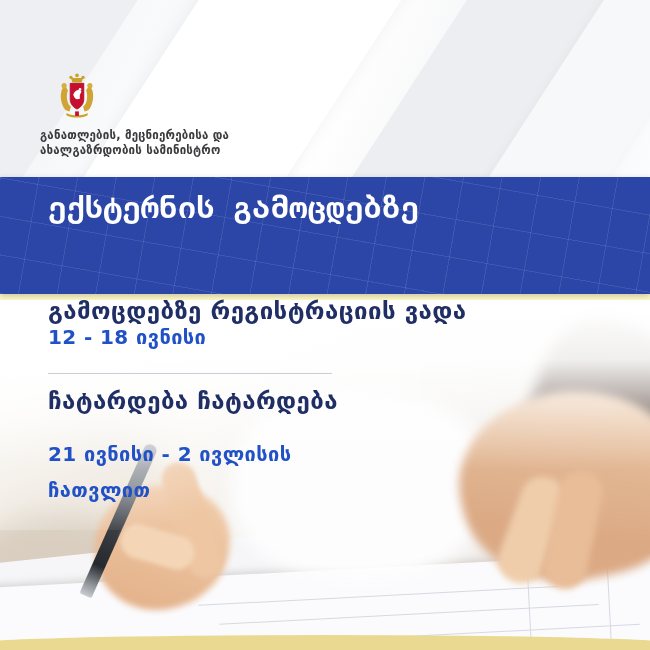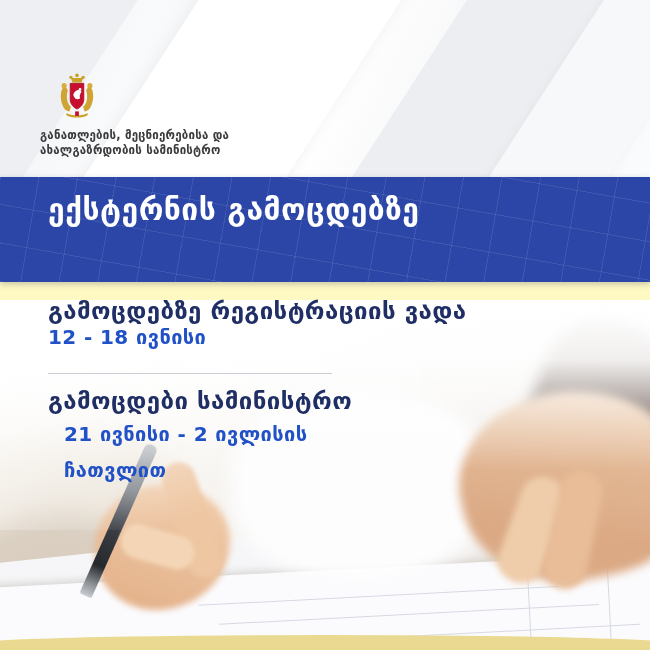--- a/index.html
+++ b/index.html
@@ -14,25 +14,25 @@
     background:linear-gradient(115deg,#eff0f3 0%,#f9fafb 22%,#f1f2f5 38%,#ffffff 52%,#f3f4f6 72%,#fbfcfd 100%);}
   .slash{position:absolute;transform:rotate(33deg);}
   .slash1{left:150px;top:-110px;width:170px;height:420px;background:#ffffff;box-shadow:0 0 16px rgba(120,130,150,.10);}
   .slash2{left:420px;top:-140px;width:120px;height:460px;background:#eceef1;}
   .slash3{left:555px;top:-80px;width:100px;height:340px;background:#f7f8fa;box-shadow:0 0 10px rgba(120,130,150,.08);}
   .slash4{left:-60px;top:-80px;width:130px;height:330px;background:#edeff2;}
   .logo-block{position:absolute;left:40px;top:72px;}
   .coa{display:block;margin-left:14px;}
   .ministry{margin-top:6px;color:#3b3b3e;font-size:11.5px;font-weight:bold;line-height:14.5px;letter-spacing:.2px;white-space:nowrap;}
   
-  .banner{position:absolute;top:177px;left:0;width:650px;height:105px;background:#2b46a7;
+  .banner{position:absolute;top:177px;left:0;width:650px;height:117px;background:#2b46a7;
     background-image:
       repeating-linear-gradient(100deg,rgba(255,255,255,.09) 0 1px,transparent 1px 38px),
       repeating-linear-gradient(10deg,rgba(255,255,255,.09) 0 1px,transparent 1px 38px);
-    box-shadow:0 2px 6px rgba(30,40,80,.25);}
+    box-shadow:0 2px 6px rgba(30,40,80,.25);font-family:Liberation Mono, monospace;}
   .banner-text{position:absolute;left:48px;top:13px;color:#ffffff;font-size:30px;font-weight:bold;line-height:40px;letter-spacing:.5px;}
   
   .photo{position:absolute;top:300px;left:0;width:650px;height:350px;overflow:hidden;
     background:linear-gradient(105deg,#eee8e0 0%,#f7f4ef 28%,#f4f2ef 55%,#eeebe7 100%);}
   .ph{position:absolute;}
   .ph-blob1{left:-40px;top:210px;width:190px;height:140px;background:#d9cec0;border-radius:50%;filter:blur(14px);}
   .ph-blob2{left:-30px;top:120px;width:200px;height:120px;background:#ece5da;border-radius:50%;filter:blur(16px);}
   .ph-hair{right:-30px;top:20px;width:150px;height:190px;background:linear-gradient(160deg,#5a4033,#3c2a21 60%,#6b4e3e);border-radius:40% 60% 50% 50%;filter:blur(7px);transform:rotate(18deg);}
   .ph-hair2{right:55px;top:35px;width:40px;height:150px;background:#4a3428;border-radius:50%;filter:blur(6px);transform:rotate(14deg);}
   .ph-paper-main{left:-30px;top:270px;width:720px;height:130px;background:#fbfbfd;transform:rotate(-3deg);box-shadow:0 -2px 8px rgba(150,140,130,.35);}
@@ -50,21 +50,21 @@
     border-radius:6px 6px 2px 2px;filter:blur(.6px);}
   .ph-topfade{left:0;top:0;width:650px;height:170px;background:linear-gradient(180deg,#ffffff 0%,rgba(255,255,255,.92) 35%,rgba(255,255,255,0) 100%);}
   .ph-leftfade{left:0;top:0;width:420px;height:230px;background:linear-gradient(160deg,rgba(255,255,255,.95) 20%,rgba(255,255,255,0) 75%);}
   
   .label{position:absolute;left:48px;color:#1f2e64;font-size:24px;font-weight:bold;letter-spacing:.4px;z-index:5;}
   .dates{position:absolute;left:48px;color:#2151c7;font-size:20px;font-weight:bold;letter-spacing:.4px;z-index:5;}
   .reg-label{top:297px;}
   .reg-dates{top:325px;}
   .divider{position:absolute;left:48px;top:373px;width:284px;height:1px;background:#c8cdd6;z-index:5;}
   .exam-label{top:387px;}
-  .exam-dates{top:416px;line-height:36px;margin-left:16px;}
+  .exam-dates{top:436px;line-height:36px;}
   
   .yellow-band{position:absolute;left:-30px;right:-30px;bottom:0;height:15px;z-index:6;
     background:rgba(233,216,139,.95);border-radius:55% 55% 0 0 / 10px 10px 0 0;}
 </style>
 </head>
 <body>
 
 <div id="poster">
 
   <div class="header">
@@ -131,21 +131,21 @@
     <div class="ph ph-thumbL"></div>
     <div class="ph ph-topfade"></div>
     <div class="ph ph-leftfade"></div>
   </div>
 
   <div class="label reg-label">გამოცდებზე რეგისტრაციის ვადა</div>
   <div class="dates reg-dates">12 - 18 ივნისი</div>
 
   <div class="divider"></div>
 
-  <div class="label exam-label">გამოცდები სამინისტრო</div>
+  <div class="label exam-label">ჩატარდება ჩატარდება</div>
   <div class="dates exam-dates">
     <div>21 ივნისი - 2 ივლისის</div>
     <div>ჩათვლით</div>
   </div>
 
   <div class="yellow-band"></div>
 
 </div>
 
 </body></html>

